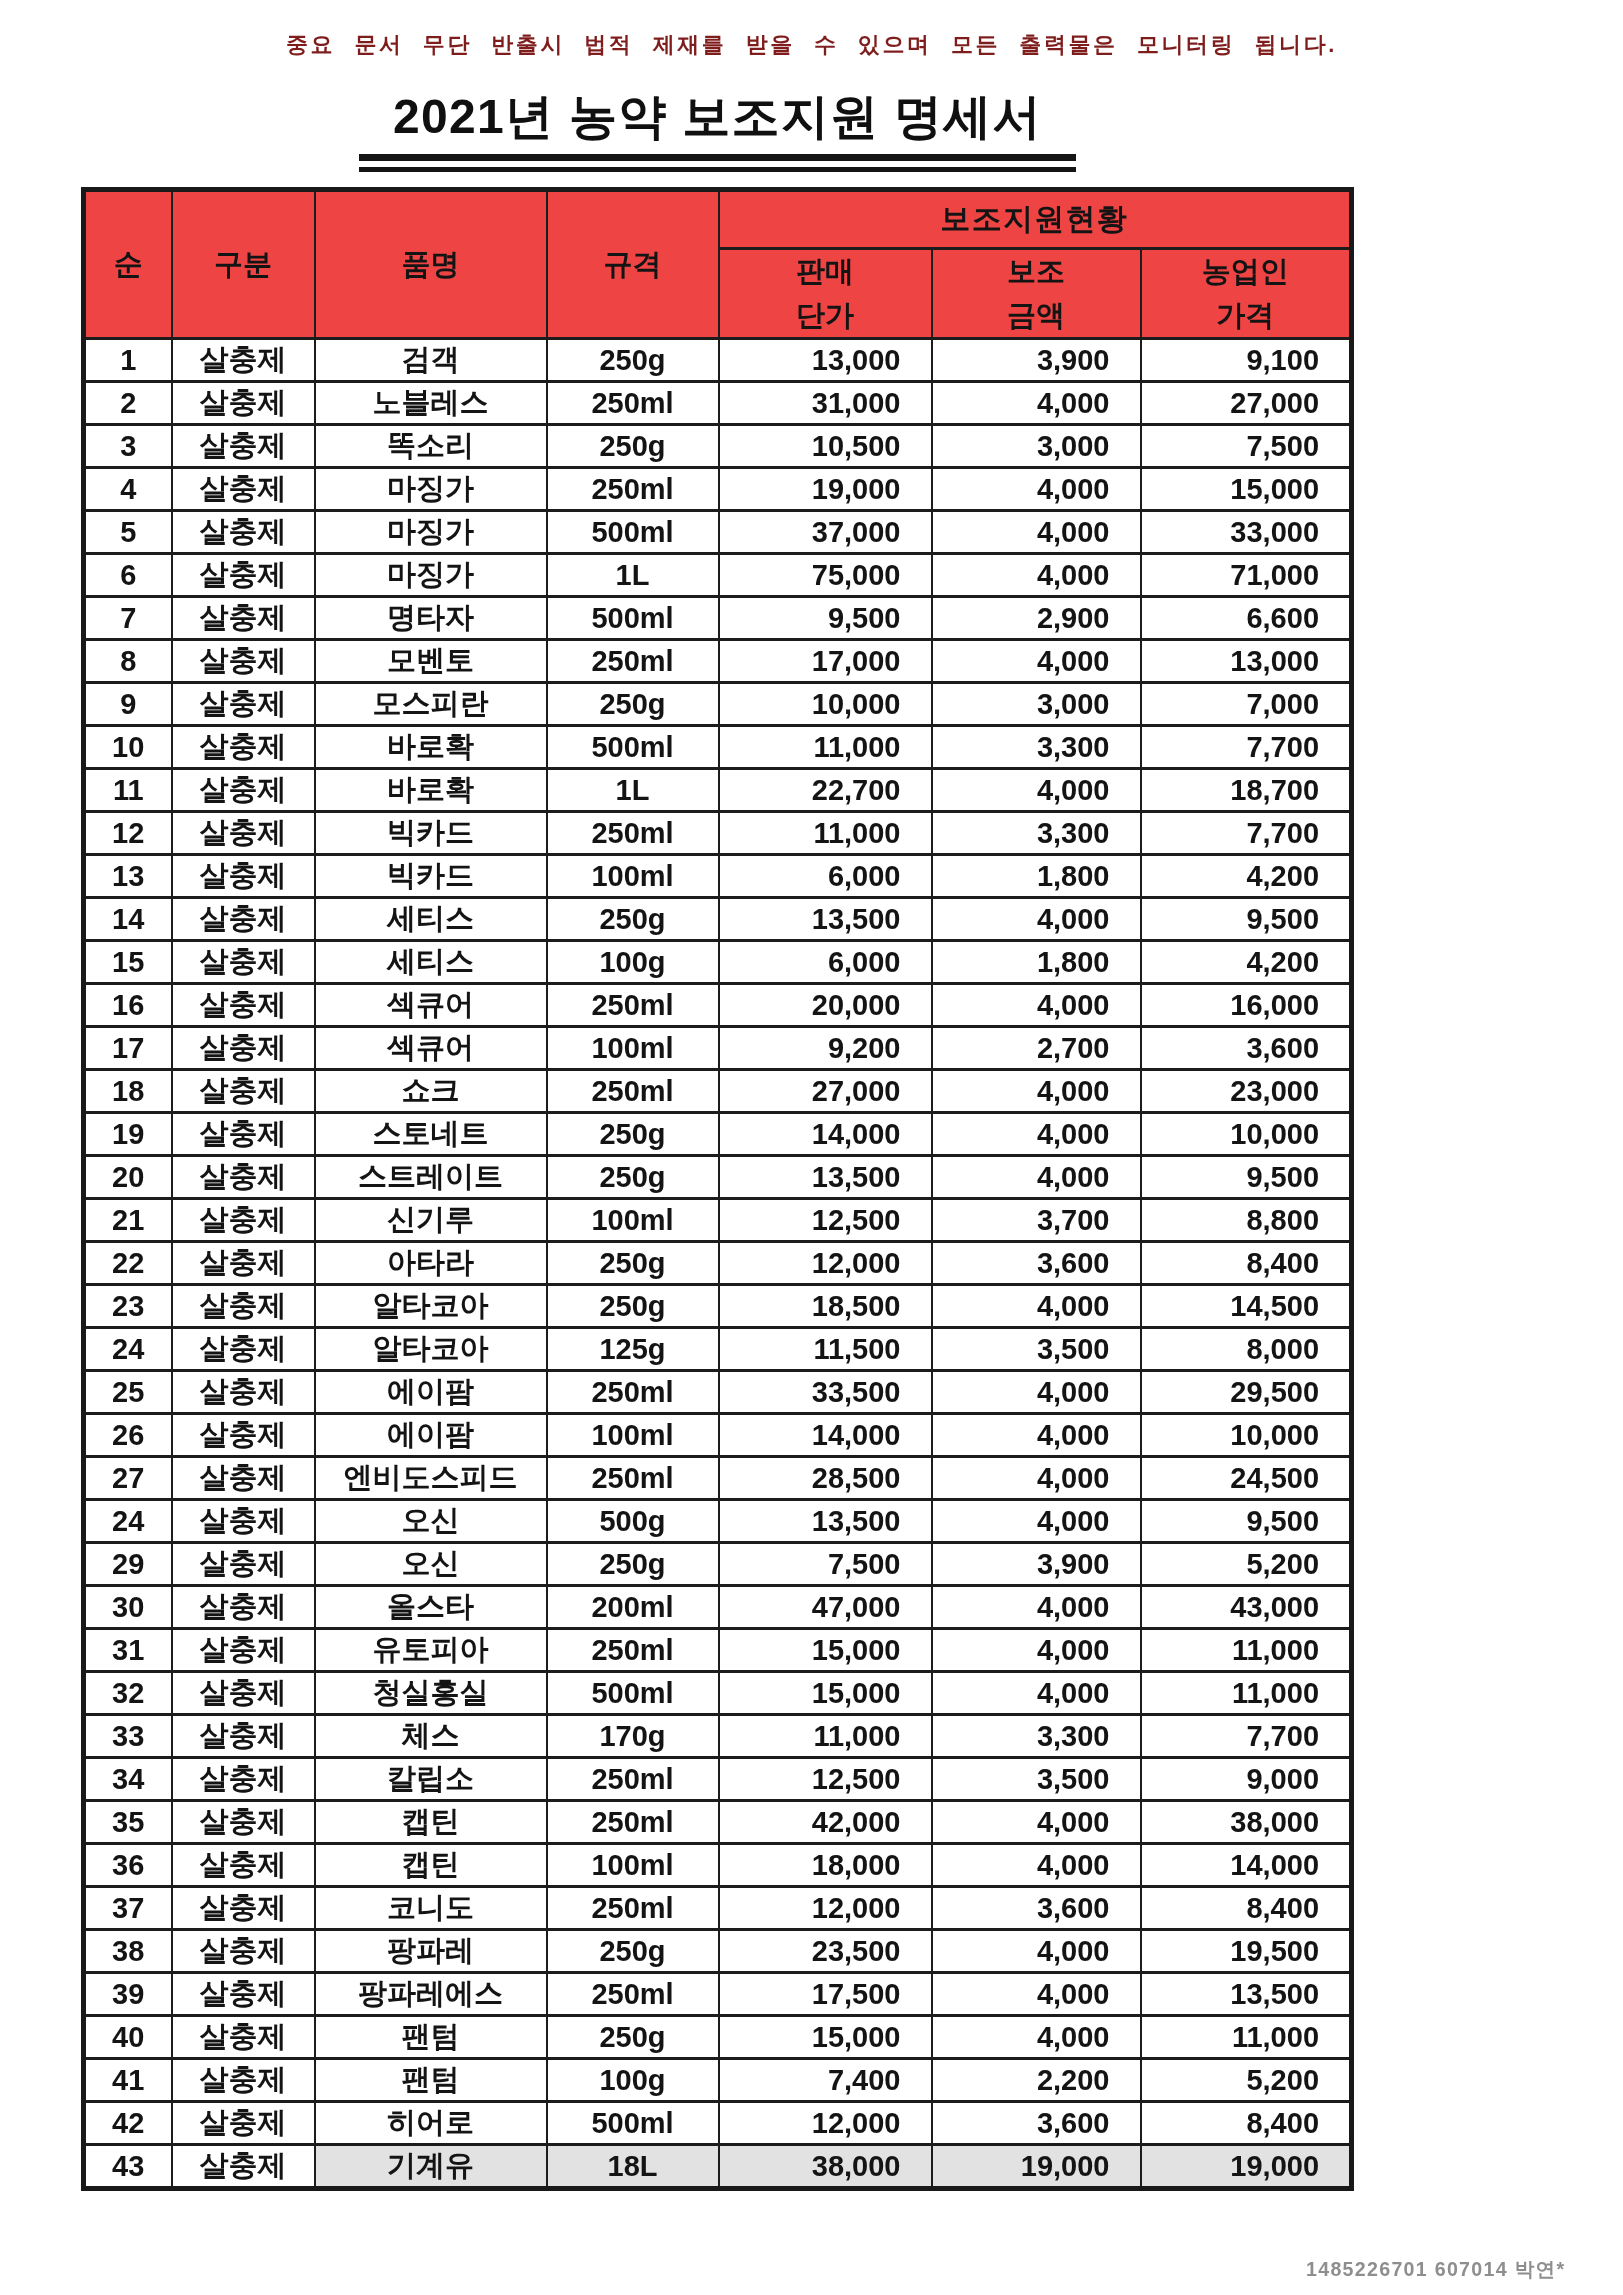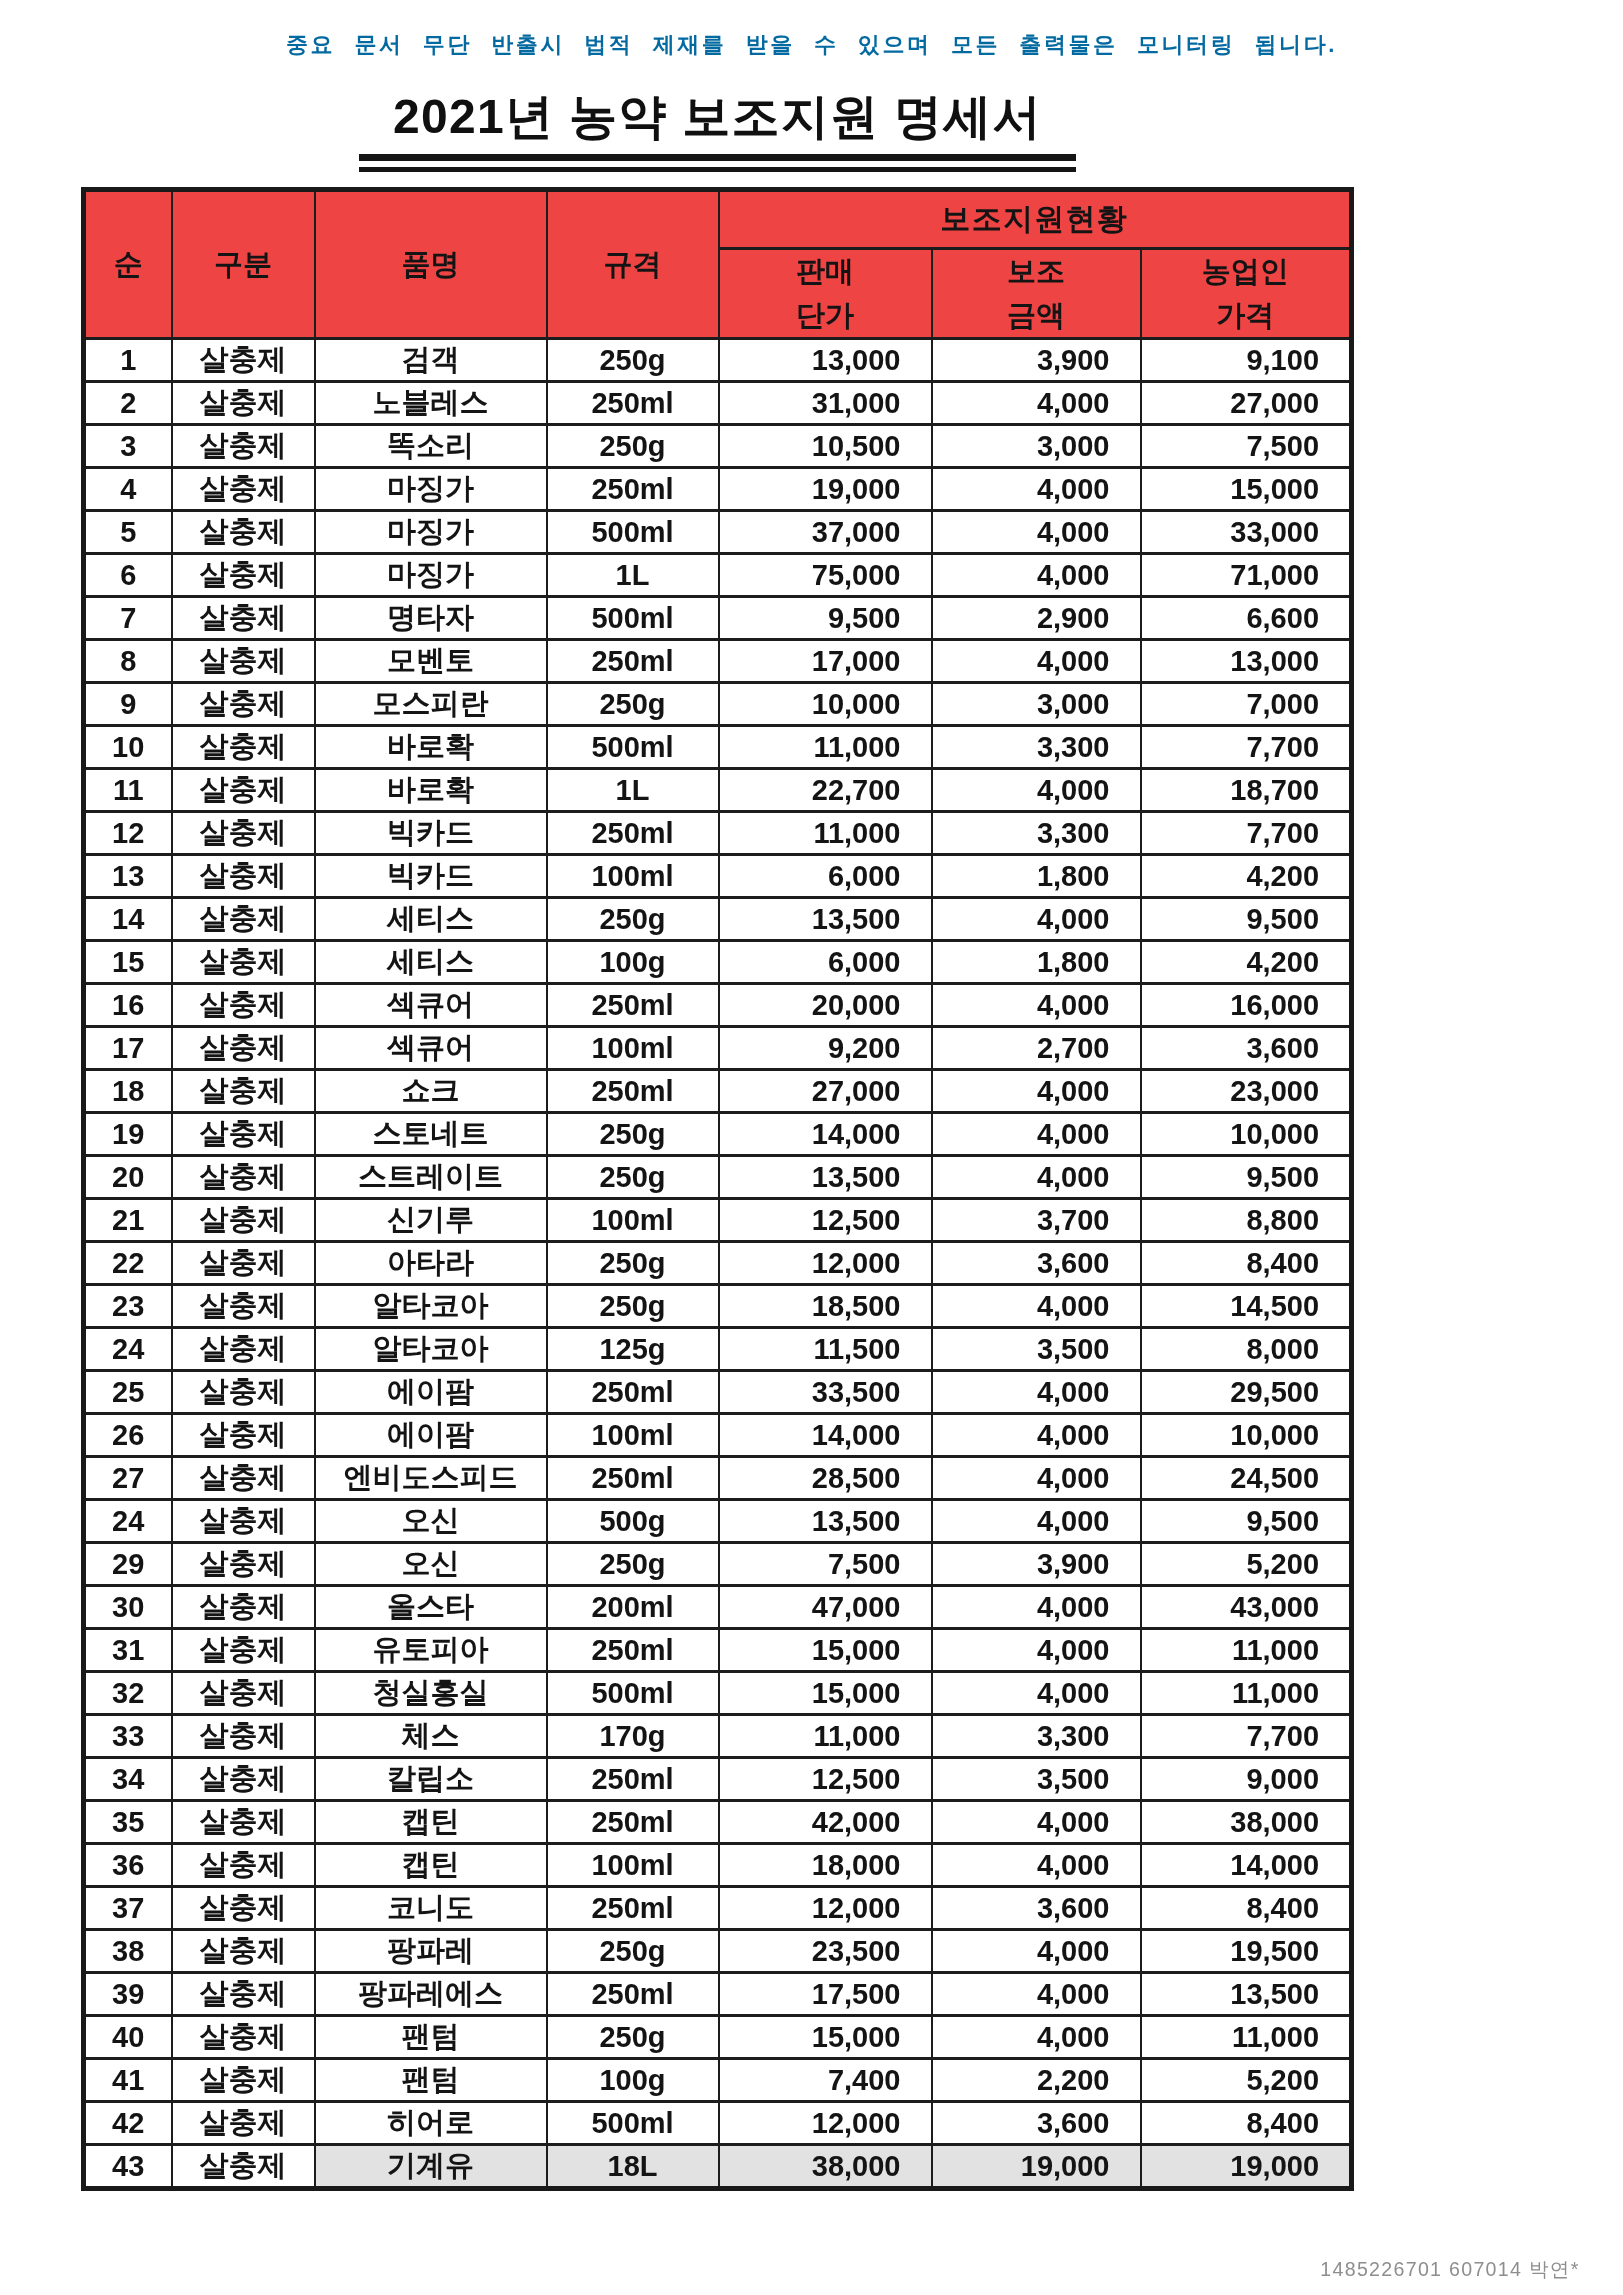--- a/index.html
+++ b/index.html
@@ -14,21 +14,21 @@
   }
   
   .warning{
     position:absolute;
     top:30px; left:0; width:1623px;
     text-align:center;
     font-size:22px;
     font-weight:700;
     letter-spacing:2.6px;
     word-spacing:10.5px;
-    color:#0369a1;
+    color:#7f1d1d;
   }
   
   .title-block{
     position:absolute;
     left:359px; top:85px; width:717px;
     text-align:center;
   }
   .title{
     display:block;
     font-size:48px;
@@ -97,23 +97,23 @@
     background:#ffffff;
   }
   tbody td.txt{text-align:center;}
   tbody td.num{text-align:right;padding-right:30px;}
   tbody td.shaded{background:#e2e2e2;margin-top:19px;}
   
   .footer{
     position:absolute;
     left:1306px; top:2256px;
     width:288px;
-    text-align:center;
+    text-align:left;
     font-size:19.6px;
-    font-weight:400;
+    font-weight:700;
     letter-spacing:1.3px;
     color:#8e8e8e;
   }
 </style>
 </head>
 <body>
 
 <div class="page">
 
   <div class="warning">중요 문서 무단 반출시 법적 제재를 받을 수 있으며 모든 출력물은 모니터링 됩니다.</div>

